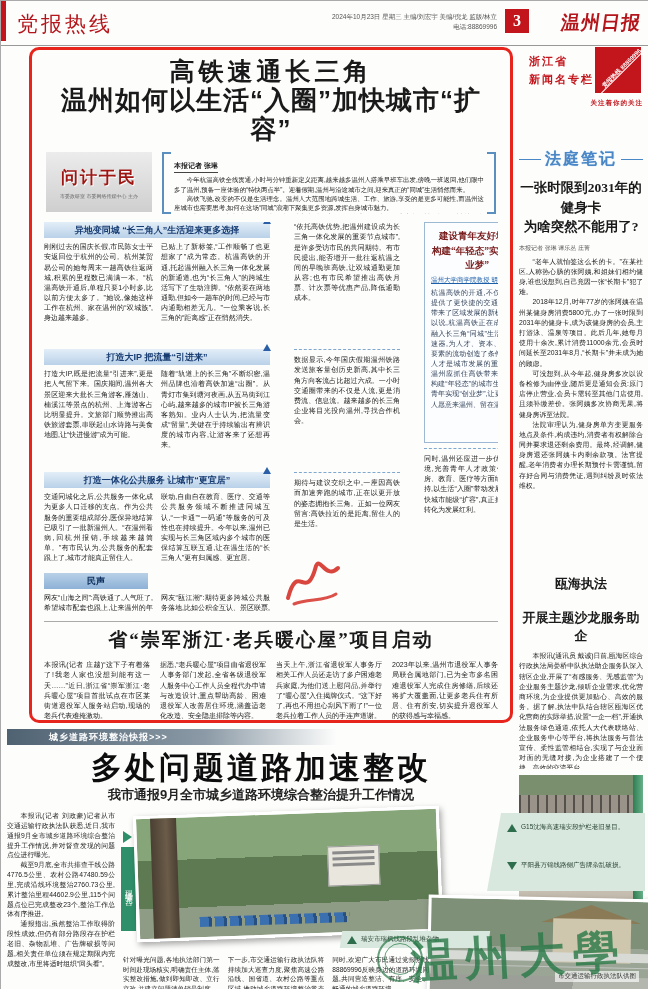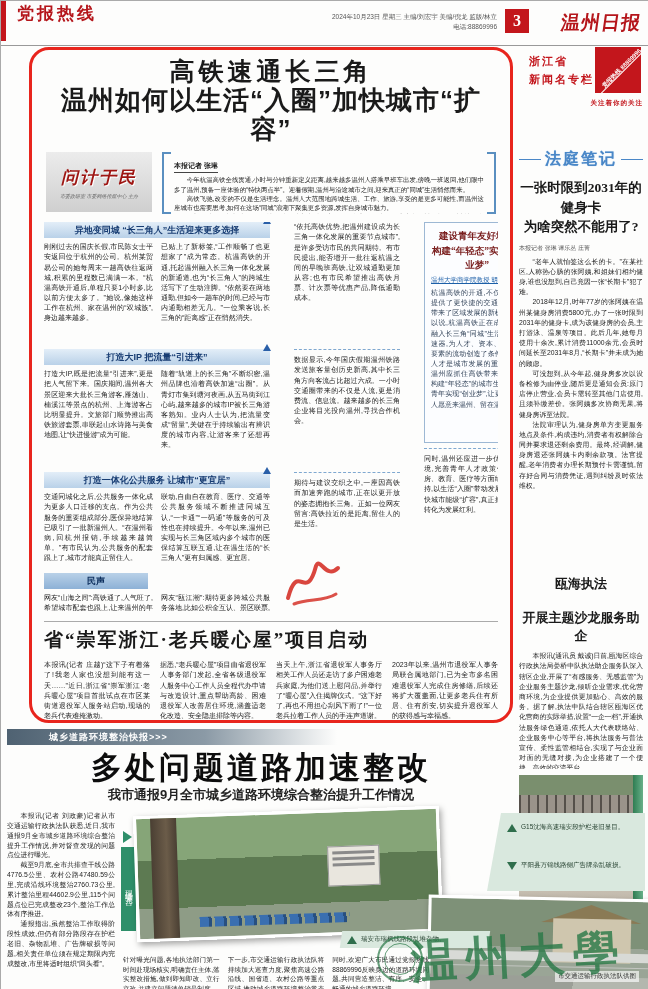--- a/index.html
+++ b/index.html
@@ -2,38 +2,38 @@
 <html><head>
 <meta charset="utf-8">
 <style>
   html,body{margin:0;padding:0;background:#e8e8e8;}
   .page{position:relative;width:648px;height:989px;margin:0 auto;background:#fdfdfc;
         border:1px solid #aaa;overflow:hidden;
         font-family:"Liberation Sans","DejaVu Sans",sans-serif;color:#1a1a1a;}
   
   .hdr{position:absolute;left:0;top:0;right:0;height:44px;border-bottom:1px solid #999;}
   .hdr-redcorner{position:absolute;left:0;top:0;width:5px;height:40px;background:#c3161c;}
-  .hdr-section{position:absolute;left:16px;top:1px;font-size:17px;font-weight:700;
+  .hdr-section{position:absolute;left:16px;top:9px;font-size:21px;font-weight:400;
                color:#b5161b;letter-spacing:3px;}
   .hdr-date{position:absolute;right:152px;top:11px;width:260px;text-align:right;
             font-size:6.5px;line-height:1.6;color:#555;}
   .hdr-pageno{position:absolute;right:120px;top:8px;width:24px;height:24px;background:#c3161c;
               color:#fff;font-family:"Liberation Serif",serif;font-weight:900;font-size:16px;
               display:flex;align-items:center;justify-content:center;}
   .hdr-masthead{position:absolute;right:8px;top:9px;font-family:"Liberation Serif",serif;
                font-weight:900;font-size:19px;color:#b5161b;transform:skewX(-8deg);letter-spacing:1px;}
   
   .redbox{position:absolute;left:28px;top:46px;width:484px;height:676px;
-          border:3px solid #e8251d;border-radius:20px;box-sizing:border-box;
+          border:3px solid #e8251d;border-radius:10px;box-sizing:border-box;
           padding:6px 12px 4px;overflow:hidden;}
   .h1a{text-align:center;font-size:25px;font-weight:900;letter-spacing:4px;line-height:1.1;margin-top:2px;}
   .h1b{text-align:center;font-size:26px;font-weight:900;letter-spacing:1px;line-height:1.15;}
   .introrow{display:flex;gap:10px;margin:7px 2px 0;height:62px;}
   .qlogo{width:106px;height:60px;background:linear-gradient(#ececec,#cfcfcf);
-         display:flex;flex-direction:column;align-items:center;justify-content:center;overflow:hidden;font-style:italic;}
+         display:flex;flex-direction:column;align-items:center;justify-content:center;overflow:hidden;}
   .qlogo-title{font-family:"Liberation Serif",serif;font-weight:900;font-size:17px;color:#9e1512;
                letter-spacing:2px;text-shadow:1px 1px 0 #fff;}
   .qlogo-cap{font-size:5px;color:#666;margin-top:4px;white-space:nowrap;}
   .bracket{position:relative;flex:1;padding:2px 12px;overflow:hidden;}
   .bracket::before,.bracket::after{content:"";position:absolute;top:0;bottom:0;width:7px;
       border:2px solid #5a8fc0;}
   .bracket::before{left:0;border-right:none;}
   .bracket::after{right:0;border-left:none;}
   .lead-byline{display:inline-block;font-size:7px;font-weight:bold;color:#222;
                border-bottom:1px solid #444;padding-bottom:1px;margin-bottom:2px;}
@@ -51,21 +51,21 @@
   .band-min{width:104px;background:linear-gradient(#b9d1e8,#8db1d6);color:#0b2d5c;}
   .twocol{display:flex;gap:8px;margin-bottom:7px;}
   .twocol>div{flex:1;overflow:hidden;}
   .dash{border:none;border-top:1px dashed #7fa8d0;margin:5px 0;}
   .expertbox{border:1px solid #9db8d4;background:#fcfdff;padding:6px 6px;box-sizing:border-box;}
   .expert-t{font-family:"Liberation Serif",serif;text-align:center;font-weight:900;
             font-size:9.5px;color:#7a1f1f;line-height:1.5;}
   .expert-by{font-size:6.5px;color:#1c5fa8;text-decoration:underline;margin:4px 0 3px;}
   .stamp{position:absolute;pointer-events:none;}
   .rule{border:none;border-top:1px solid #aaa;margin:7px 0 5px;}
-  .vt-title{text-align:left;font-family:"Liberation Serif",serif;font-weight:900;
+  .vt-title{text-align:center;font-family:"Liberation Serif",serif;font-weight:900;
             font-size:19px;letter-spacing:2px;margin:2px 0 7px;}
   .vt-cols{display:flex;gap:10px;height:86px;overflow:hidden;}
   .vt-cols>div{flex:1;}
   
   .sb{position:absolute;left:518px;top:46px;width:124px;height:940px;overflow:hidden;}
   .sb-program{position:relative;height:86px;}
   .sb-prname{position:absolute;left:10px;top:6px;font-size:11px;font-weight:900;color:#c3161c;
              line-height:1.6;letter-spacing:2px;}
   .sb-logo{position:absolute;right:2px;top:0;width:46px;height:46px;background:#c3161c;overflow:hidden;}
   .sb-logo span{position:absolute;left:-8px;top:17px;width:70px;text-align:center;color:#fff;

